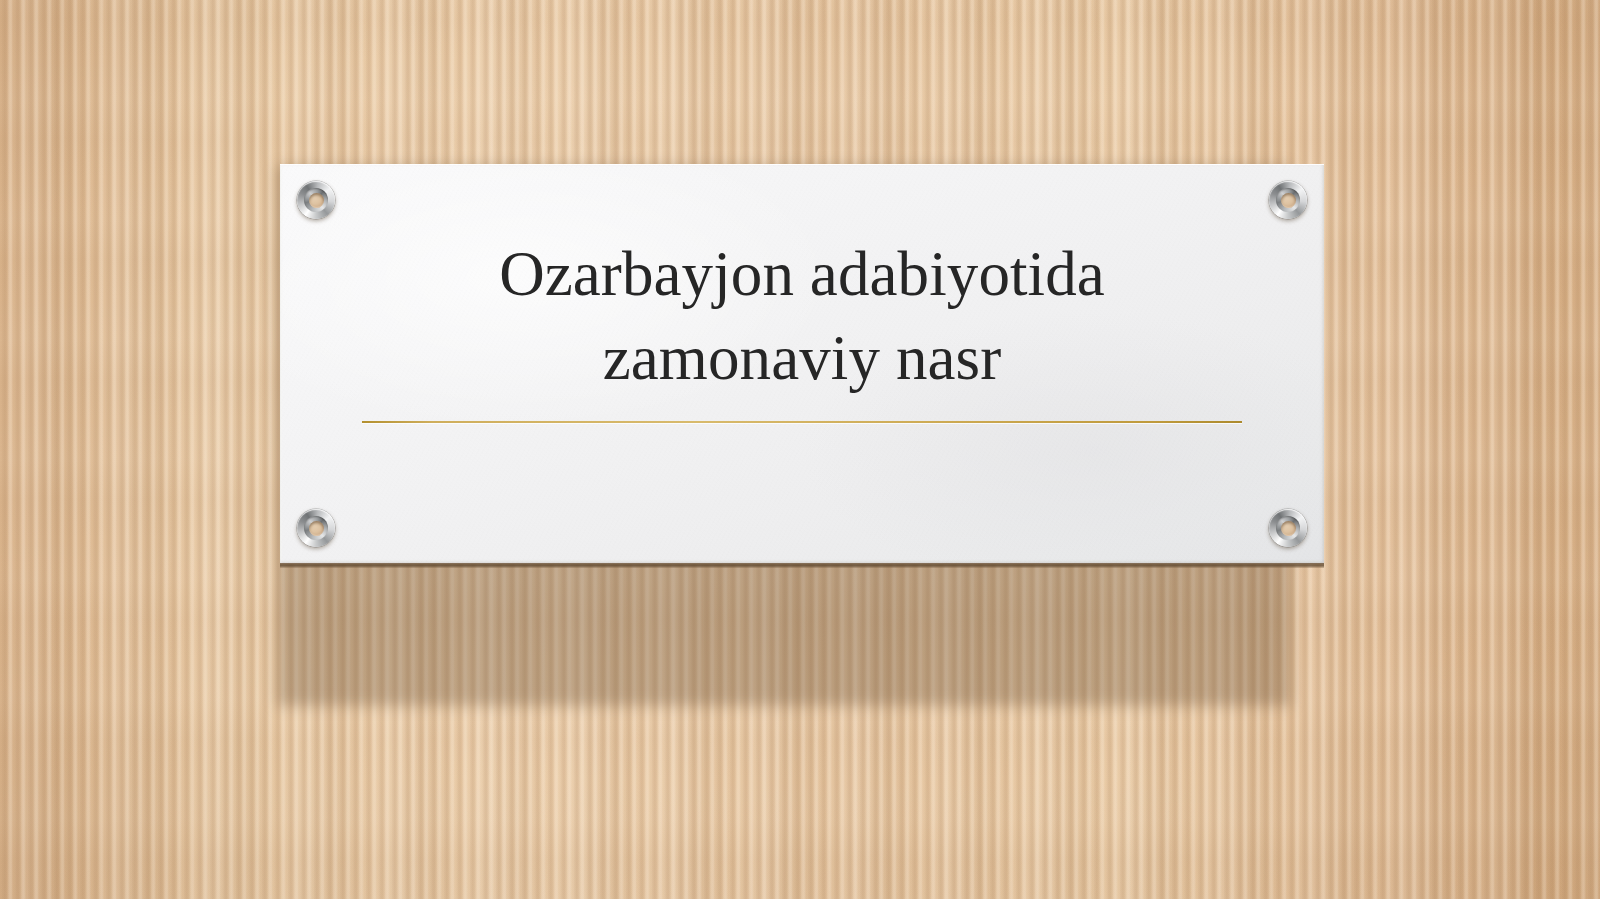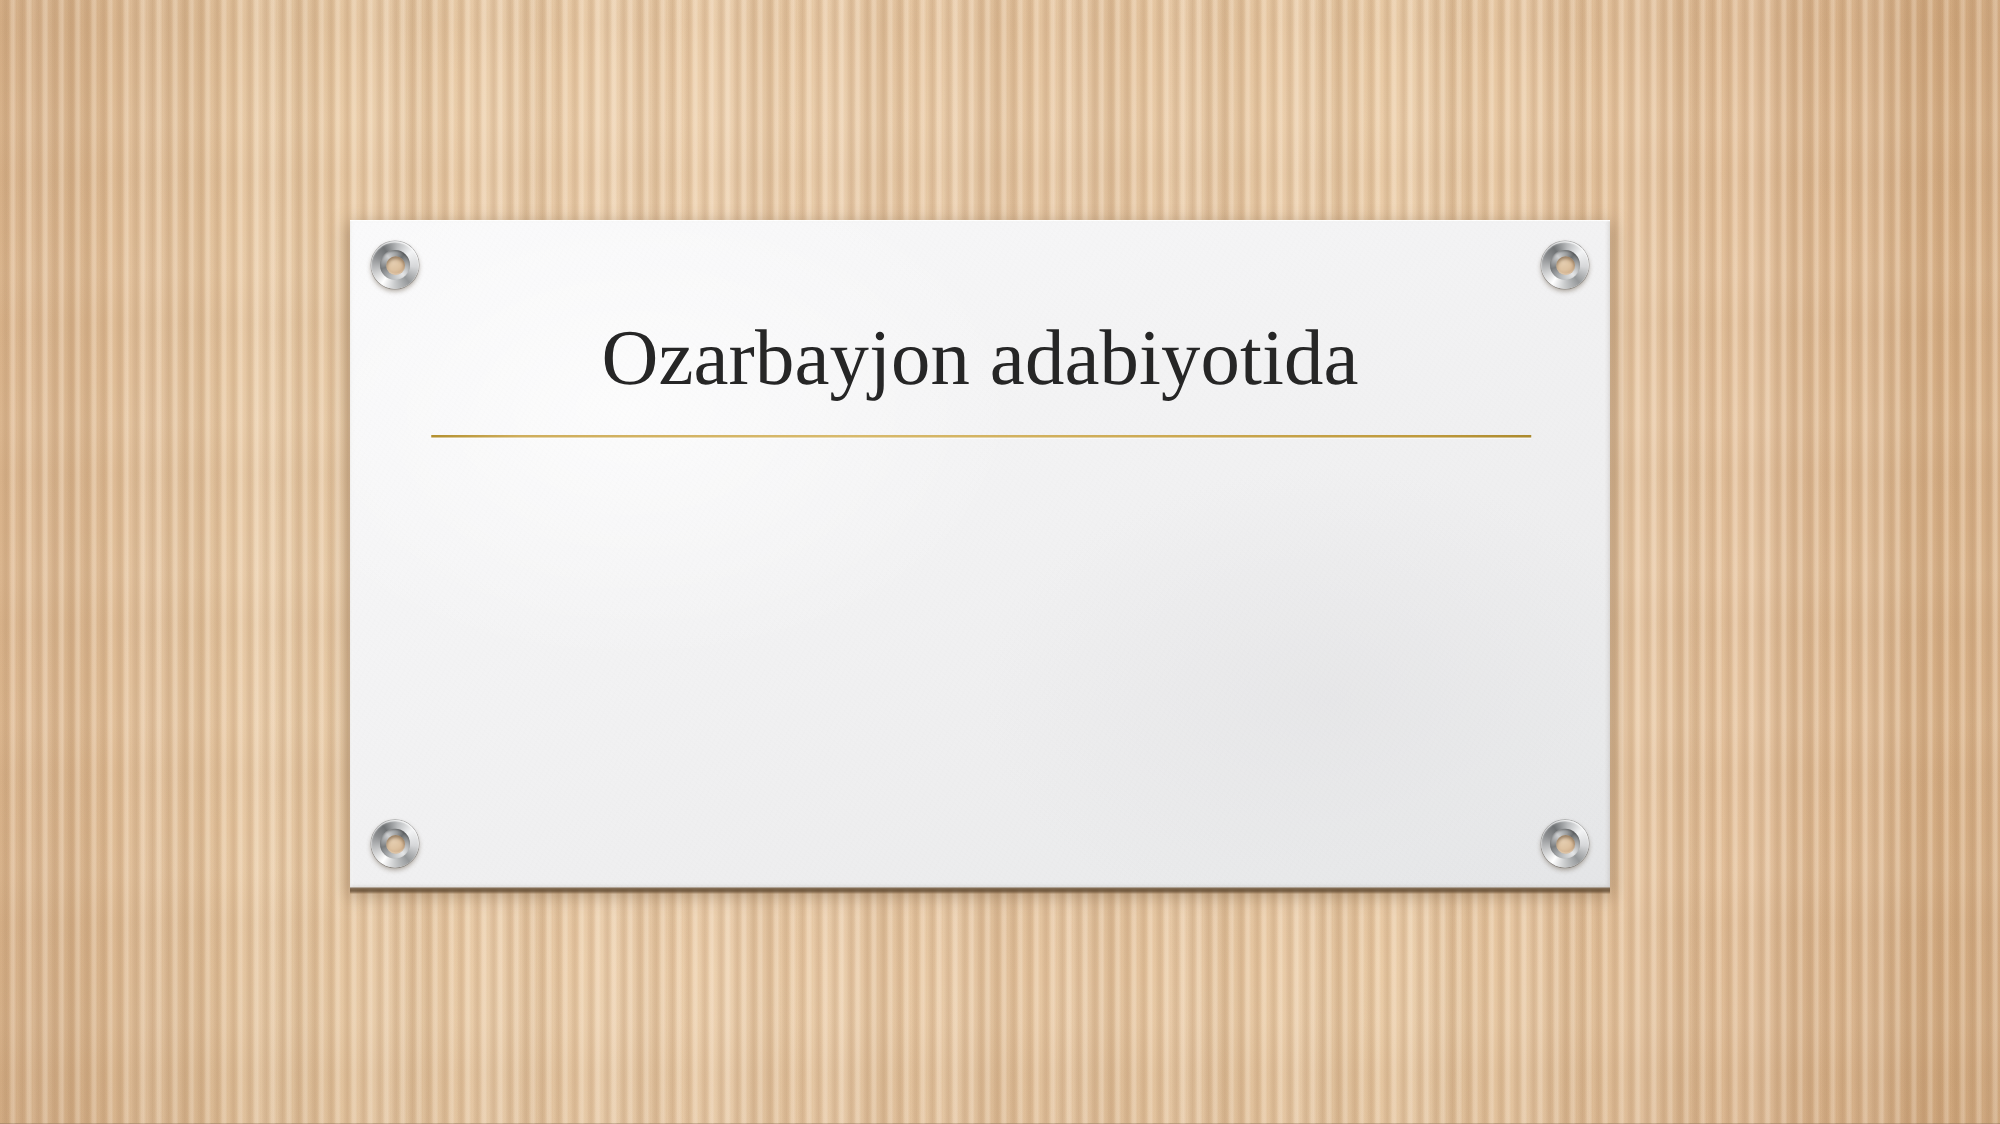--- a/index.html
+++ b/index.html
@@ -75,23 +75,24 @@
         rgba(255,255,255,0.02) 45%,
         rgba(120,84,50,0.10) 80%,
         rgba(105,72,42,0.20) 100%);
     pointer-events: none;
   }
 
   
   .plaque-wrap {
     position: absolute;
     left: 280px;
-    top: 176px;
+    top: 164px;
     width: 1008px;
-    height: 535px;
+    height: 400px;
+    padding-left: 36px;
   }
 
   .plaque-shadow {
     position: absolute;
     left: -3px;
     top: 2px;
     width: 1014px;
     height: 540px;
     background: rgba(90,62,36,0.30);
     filter: blur(7px);
@@ -284,20 +285,21 @@
       </div>
       <div class="grommet g-bl">
         <span class="hole"></span>
       </div>
       <div class="grommet g-br">
         <span class="hole"></span>
       </div>
 
       <div class="title-block">
         <h1 class="title-text">Ozarbayjon adabiyotida</h1>
+        <h1 class="title-text">zamonaviy nasr</h1>
         <div class="title-rule"></div>
       </div>
 
       <div class="subtitle-area"></div>
 
       <div class="plaque-lip"></div>
     </div>
   </div>
 
 </div>

